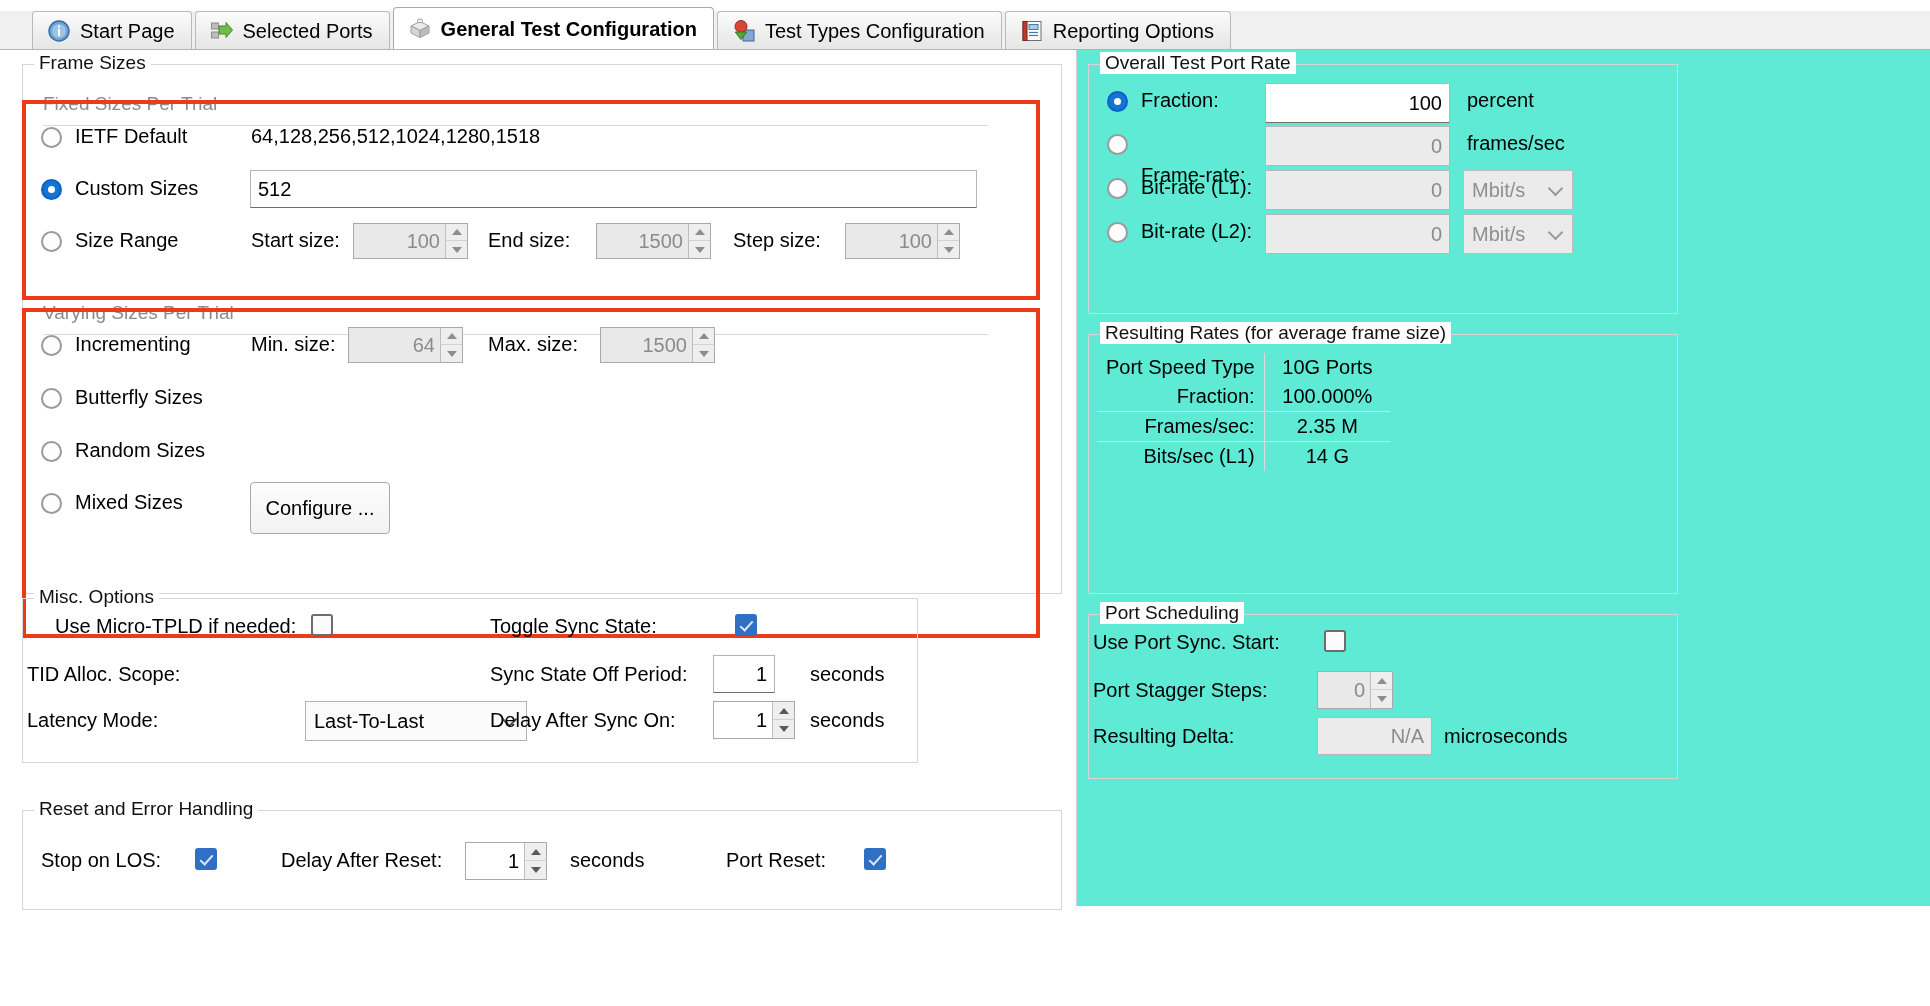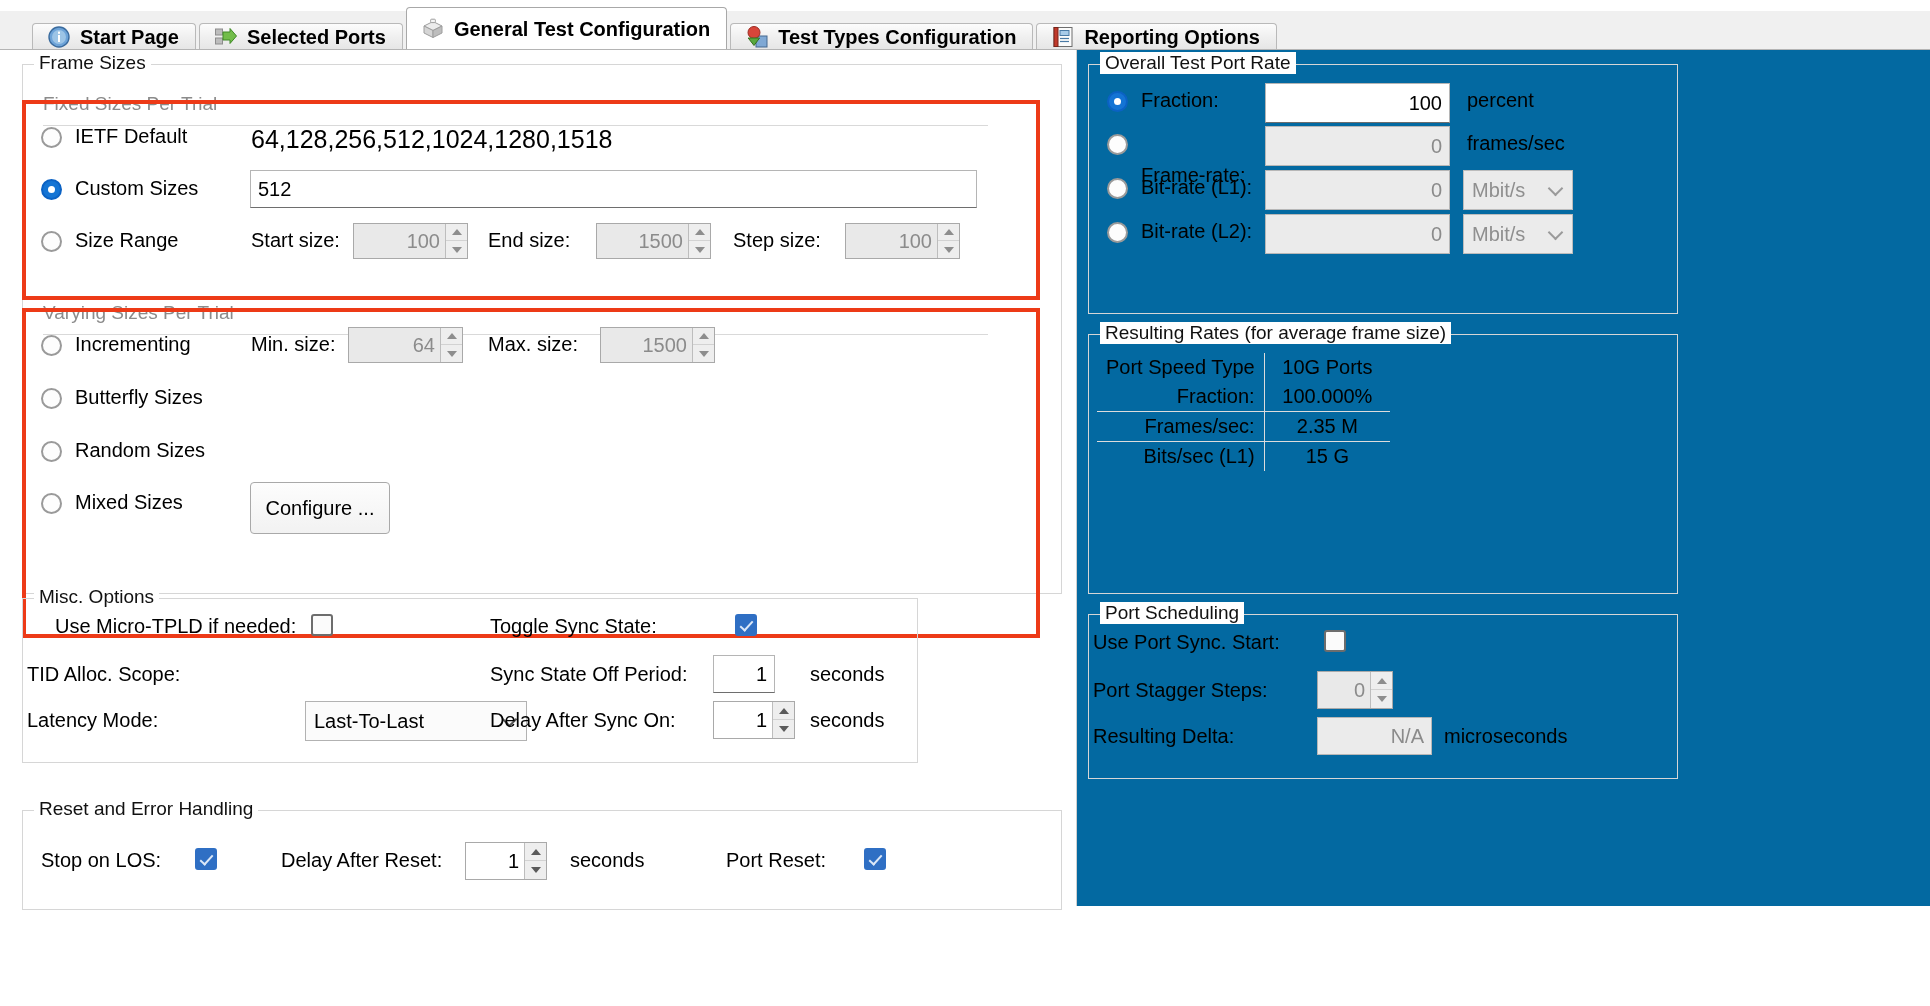--- a/index.html
+++ b/index.html
@@ -23,32 +23,31 @@
     border-bottom: 1px solid #b4b4b4;
     display: flex; align-items: flex-end;
     padding-left: 32px;
   }
   .tabstrip::before{
     content:""; position:absolute; left:0; top:0; width:100%; height:11px;
     background:#ffffff;
   }
   .tab {
     position: relative;
-    height: 26px;
+    height: 38px;
     display: flex; align-items: center; gap: 9px;
     padding: 0 16px 0 14px;
     background: linear-gradient(to bottom,#fcfcfc 0%, #efefef 55%, #e6e6e6 100%);
     border: 1px solid #b9b9b9;
     border-bottom: none;
     border-top-left-radius: 4px; border-top-right-radius: 4px;
     font-size: 20px; color: #000000;
     white-space: nowrap;
     margin-right: 3px;
     z-index: 1;
-    font-weight: bold;
   }
   .tab.active {
     background: #ffffff;
     border-color: #a8a8a8;
     height: 42px;
     font-weight: bold;
     z-index: 3;
   }
   .tab-label { line-height: 1; }
   .tab-ico { width: 24px; height: 24px; flex: 0 0 24px; position: relative; }
@@ -56,21 +55,21 @@
   
   .body {
     position: absolute; left: 0; top: 50px;
     width: 1077px; height: 856px;
     background: #ffffff;
     border-right: 1px solid #cfcfcf;
   }
   .rightcol {
     position: absolute; left: 1077px; top: 50px;
     width: 853px; height: 856px;
-    background: #0369a1;
+    background: #5eead4;
   }
   
   .group {
     position: absolute;
     border: 1px solid #d6d6d6;
   }
   .group > .legend {
     position: absolute; top: -13px; left: 11px;
     background: #ffffff; padding: 0 5px;
     font-size: 19px; color: #111;
@@ -104,21 +103,21 @@
   .radio.checked::after {
     content: ""; position: absolute;
     left: 5px; top: 5px; width: 7px; height: 7px;
     border-radius: 50%; background: #ffffff;
   }
   .lbl {
     position: absolute;
     font-size: 20px; color: #000; white-space: nowrap;
   }
   .staticval {
-    position: absolute; font-size: 25px; color: #000; white-space: nowrap;
+    position: absolute; font-size: 20px; color: #000; white-space: nowrap;
   }
   .textbox {
     position: absolute;
     background: #ffffff;
     border: 1px solid #b5b5b5;
     border-bottom-color: #6e6e6e;
     font-size: 20px; color: #000;
     display: flex; align-items: center;
     padding: 0 7px;
   }
@@ -493,21 +492,21 @@
         <tr>
           <td class="k">Fraction:</td>
           <td class="v">100.000%</td>
         </tr>
         <tr class="sep">
           <td class="k">Frames/sec:</td>
           <td class="v">2.35 M</td>
         </tr>
         <tr class="sep">
           <td class="k">Bits/sec (L1)</td>
-          <td class="v">15 G</td>
+          <td class="v">14 G</td>
         </tr>
       </tbody>
         </table>
     </div>
 
     <div class="group" style="left:11px; top:564px; width:590px; height:165px;">
       <span class="legend">Port Scheduling</span>
 
       <div class="lbl" style="left:4px; top:16px;">Use Port Sync. Start:</div>
       <div class="checkbox" style="left:235px; top:15px;"></div>

